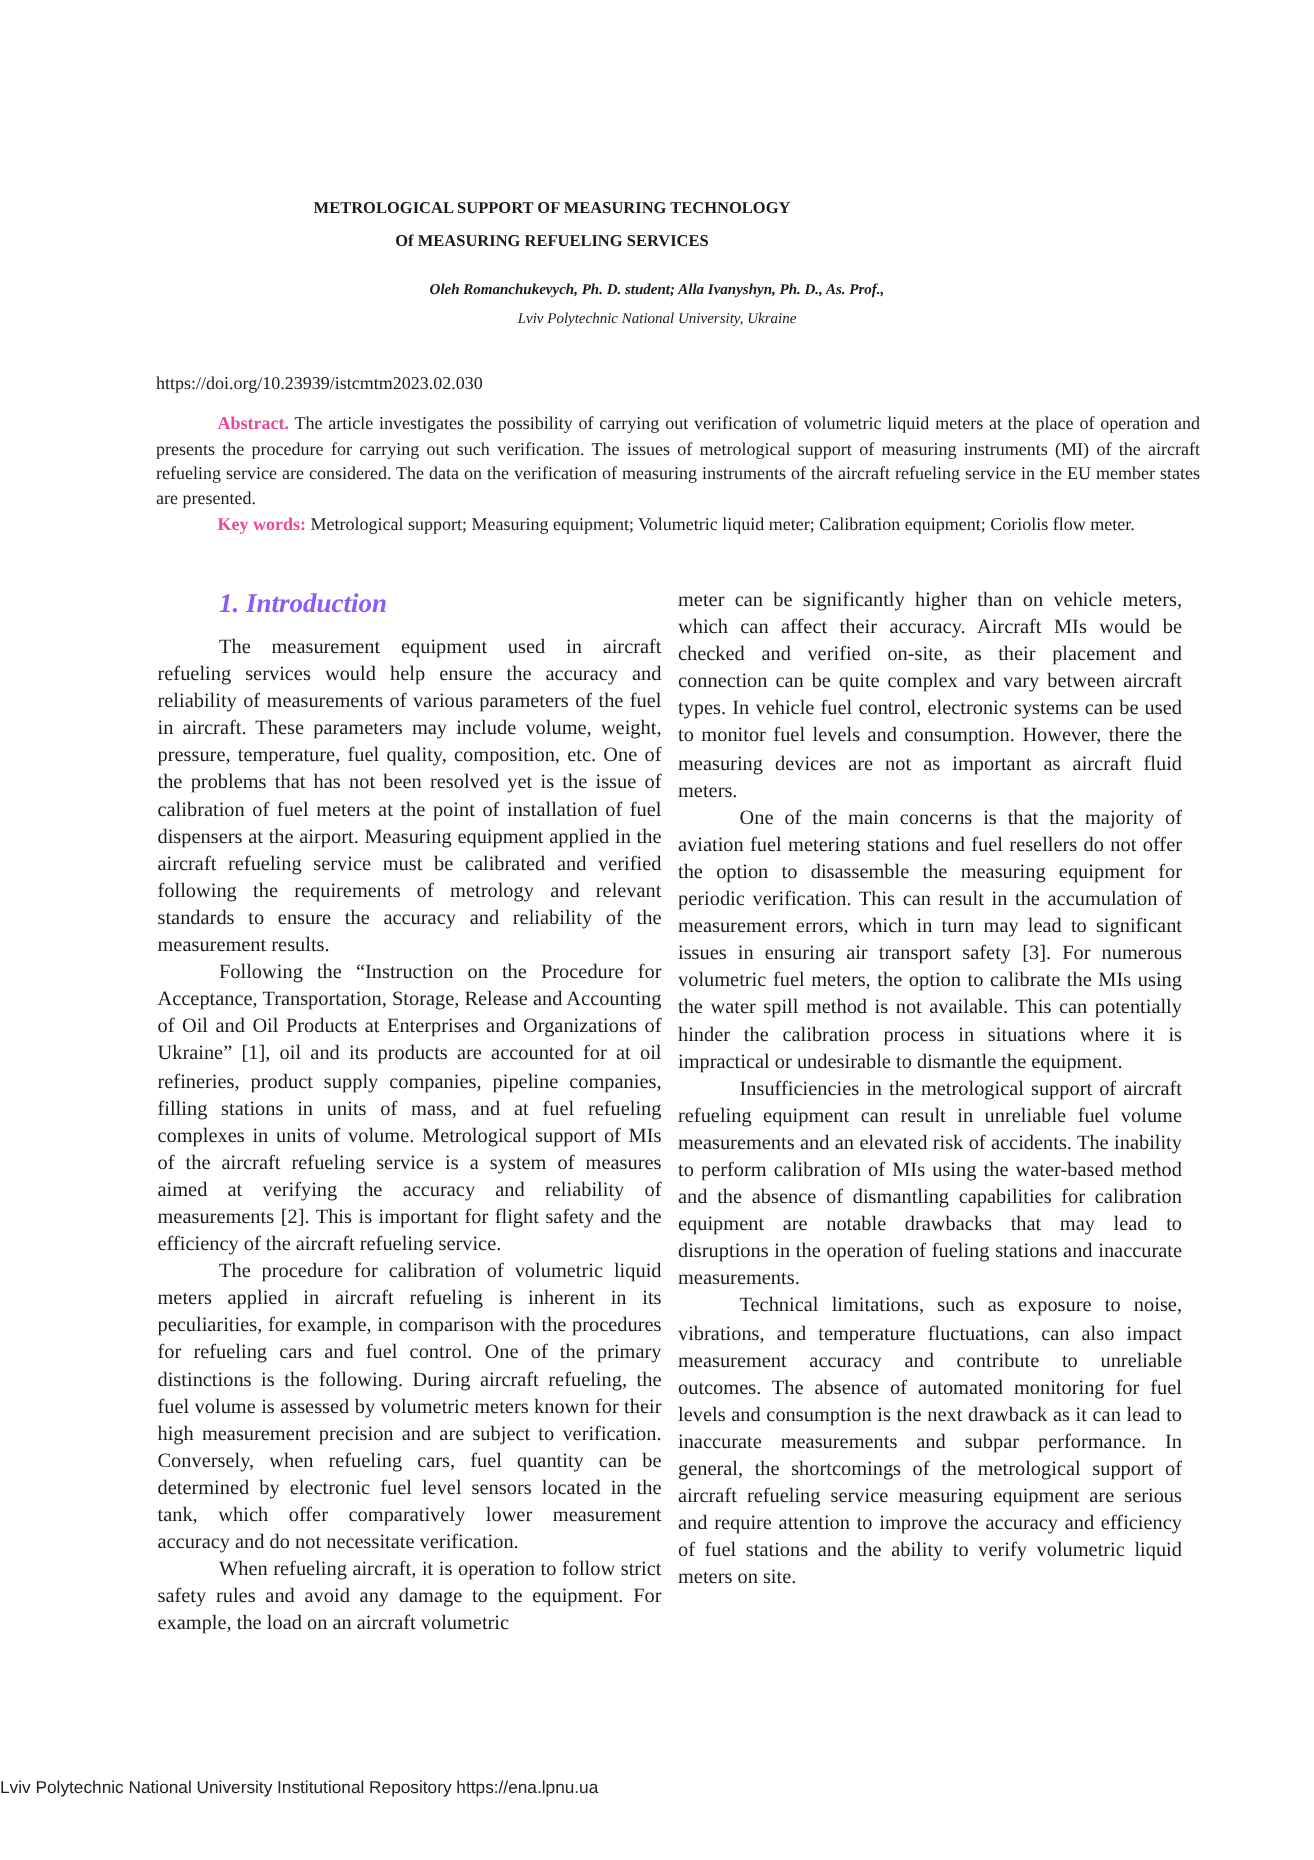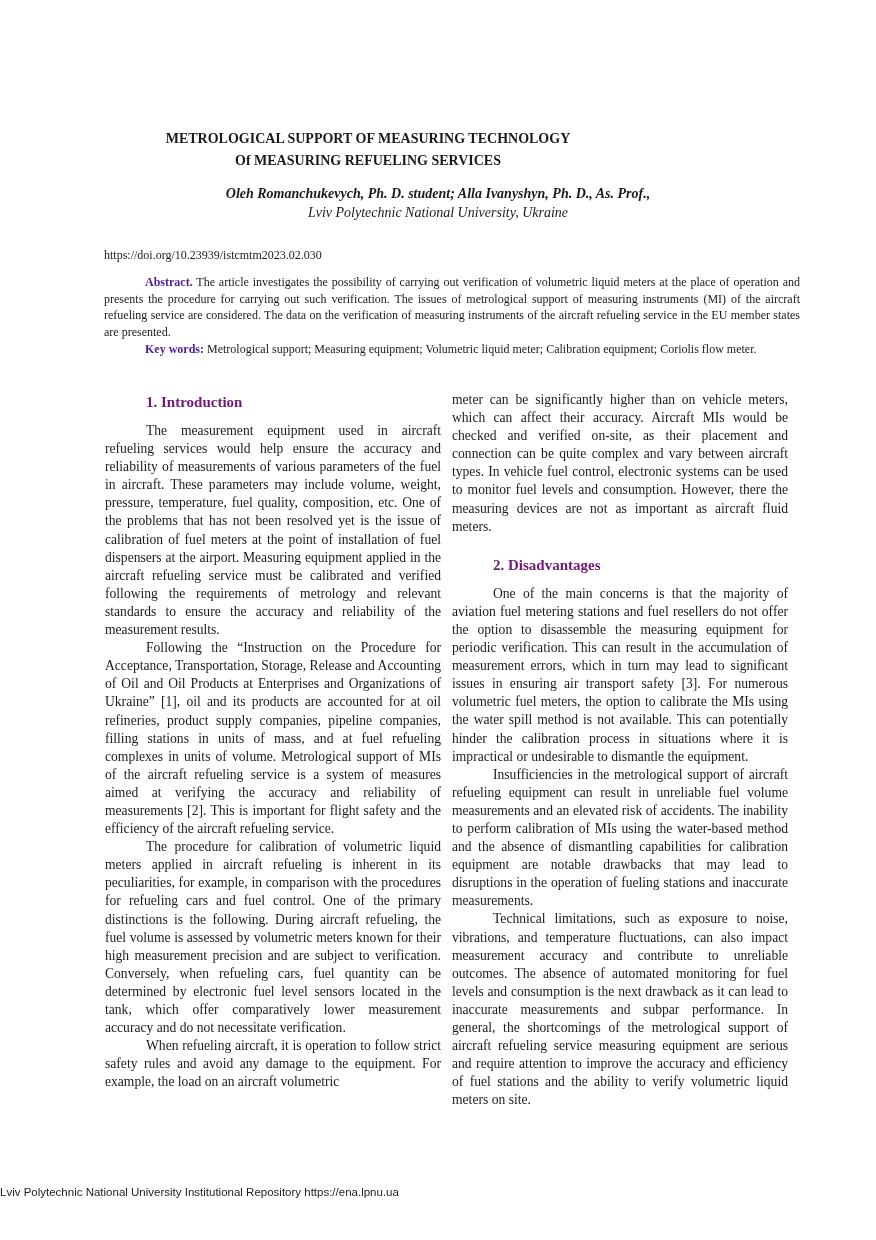--- a/index.html
+++ b/index.html
@@ -1,35 +1,35 @@
 <!DOCTYPE html>
 <html><head>
 <meta charset="utf-8">
 <style>
   html, body { margin: 0; padding: 0; background: #ffffff; }
   body { width: 876px; height: 1240px; position: relative; overflow: hidden;
          font-family: "Liberation Serif", serif; color: #1a1a1a; }
   .title { position: absolute; top: 128px; left: 0; width: 736px; text-align: center;
-           font-weight: bold; font-size: 14px; line-height: 22px; }
+           font-weight: bold; font-size: 11px; line-height: 22px; }
   .authors { position: absolute; top: 184px; left: 0; width: 876px; text-align: center;
-             font-style: italic; font-size: 14px; line-height: 19px; }
+             font-style: italic; font-size: 10px; line-height: 19px; }
   .authors .names { font-weight: bold; }
   .doi { position: absolute; top: 248px; left: 104px; font-size: 12px; }
   .abstract { position: absolute; top: 274px; left: 104px; width: 696px;
               font-size: 12px; line-height: 16.5px; text-align: justify; }
   .abstract p { margin: 0; text-indent: 41px; }
   .abstract p.kw { margin-top: 1px; }
-  .lbl { color: #4c1d95; font-weight: bold; }
+  .lbl { color: #ec4899; font-weight: bold; }
   .col { position: absolute; top: 391px; width: 336px; font-size: 13.6px;
          line-height: 18.1px; text-align: justify; }
   .col.left { left: 105px; }
   .col.right { left: 452px; }
   .col p { margin: 0; text-indent: 41px; }
-  .col h2 { margin: 0; font-size: 15px; color: #701a75; font-weight: bold;
-            padding-left: 41px; line-height: 22px; }
+  .col h2 { margin: 0; font-size: 18px; color: #8b5cf6; font-weight: bold;
+            padding-left: 41px; line-height: 22px; font-style: italic; }
   .col.left h2 { margin-bottom: 9px; }
   .col.right h2 { margin-top: 18px; margin-bottom: 9px; }
   .footer { position: absolute; top: 1186px; left: 0; width: 876px; text-align: left;
             font-family: "Liberation Sans", sans-serif; font-size: 11.5px; color: #222; }
 </style>
 </head>
 <body>
 
 <div class="title">
   <div>METROLOGICAL SUPPORT OF MEASURING TECHNOLOGY</div>
@@ -51,19 +51,18 @@
 <div class="col left">
   <h2>1. Introduction</h2>
   <p>The measurement equipment used in aircraft refueling services would help ensure the accuracy and reliability of measurements of various parameters of the fuel in aircraft. These parameters may include volume, weight, pressure, temperature, fuel quality, composition, etc. One of the problems that has not been resolved yet is the issue of calibration of fuel meters at the point of installation of fuel dispensers at the airport. Measuring equipment applied in the aircraft refueling service must be calibrated and verified following the requirements of metrology and relevant standards to ensure the accuracy and reliability of the measurement results.</p>
   <p>Following the “Instruction on the Procedure for Acceptance, Transportation, Storage, Release and Accounting of Oil and Oil Products at Enterprises and Organizations of Ukraine” [1], oil and its products are accounted for at oil refineries, product supply companies, pipeline companies, filling stations in units of mass, and at fuel refueling complexes in units of volume. Metrological support of MIs of the aircraft refueling service is a system of measures aimed at verifying the accuracy and reliability of measurements [2]. This is important for flight safety and the efficiency of the aircraft refueling service.</p>
   <p>The procedure for calibration of volumetric liquid meters applied in aircraft refueling is inherent in its peculiarities, for example, in comparison with the procedures for refueling cars and fuel control. One of the primary distinctions is the following. During aircraft refueling, the fuel volume is assessed by volumetric meters known for their high measurement precision and are subject to verification. Conversely, when refueling cars, fuel quantity can be determined by electronic fuel level sensors located in the tank, which offer comparatively lower measurement accuracy and do not necessitate verification.</p>
   <p>When refueling aircraft, it is operation to follow strict safety rules and avoid any damage to the equipment. For example, the load on an aircraft volumetric</p>
 </div>
 
 <div class="col right">
   <p style="text-indent:0">meter can be significantly higher than on vehicle meters, which can affect their accuracy. Aircraft MIs would be checked and verified on-site, as their placement and connection can be quite complex and vary between aircraft types. In vehicle fuel control, electronic systems can be used to monitor fuel levels and consumption. However, there the measuring devices are not as important as aircraft fluid meters.</p>
-  <h2>2. Disadvantages</h2>
   <p>One of the main concerns is that the majority of aviation fuel metering stations and fuel resellers do not offer the option to disassemble the measuring equipment for periodic verification. This can result in the accumulation of measurement errors, which in turn may lead to significant issues in ensuring air transport safety [3]. For numerous volumetric fuel meters, the option to calibrate the MIs using the water spill method is not available. This can potentially hinder the calibration process in situations where it is impractical or undesirable to dismantle the equipment.</p>
   <p>Insufficiencies in the metrological support of aircraft refueling equipment can result in unreliable fuel volume measurements and an elevated risk of accidents. The inability to perform calibration of MIs using the water-based method and the absence of dismantling capabilities for calibration equipment are notable drawbacks that may lead to disruptions in the operation of fueling stations and inaccurate measurements.</p>
   <p>Technical limitations, such as exposure to noise, vibrations, and temperature fluctuations, can also impact measurement accuracy and contribute to unreliable outcomes. The absence of automated monitoring for fuel levels and consumption is the next drawback as it can lead to inaccurate measurements and subpar performance. In general, the shortcomings of the metrological support of aircraft refueling service measuring equipment are serious and require attention to improve the accuracy and efficiency of fuel stations and the ability to verify volumetric liquid meters on site.</p>
 </div>
 
 <div class="footer">Lviv Polytechnic National University Institutional Repository https://ena.lpnu.ua</div>
 
 </body></html>

